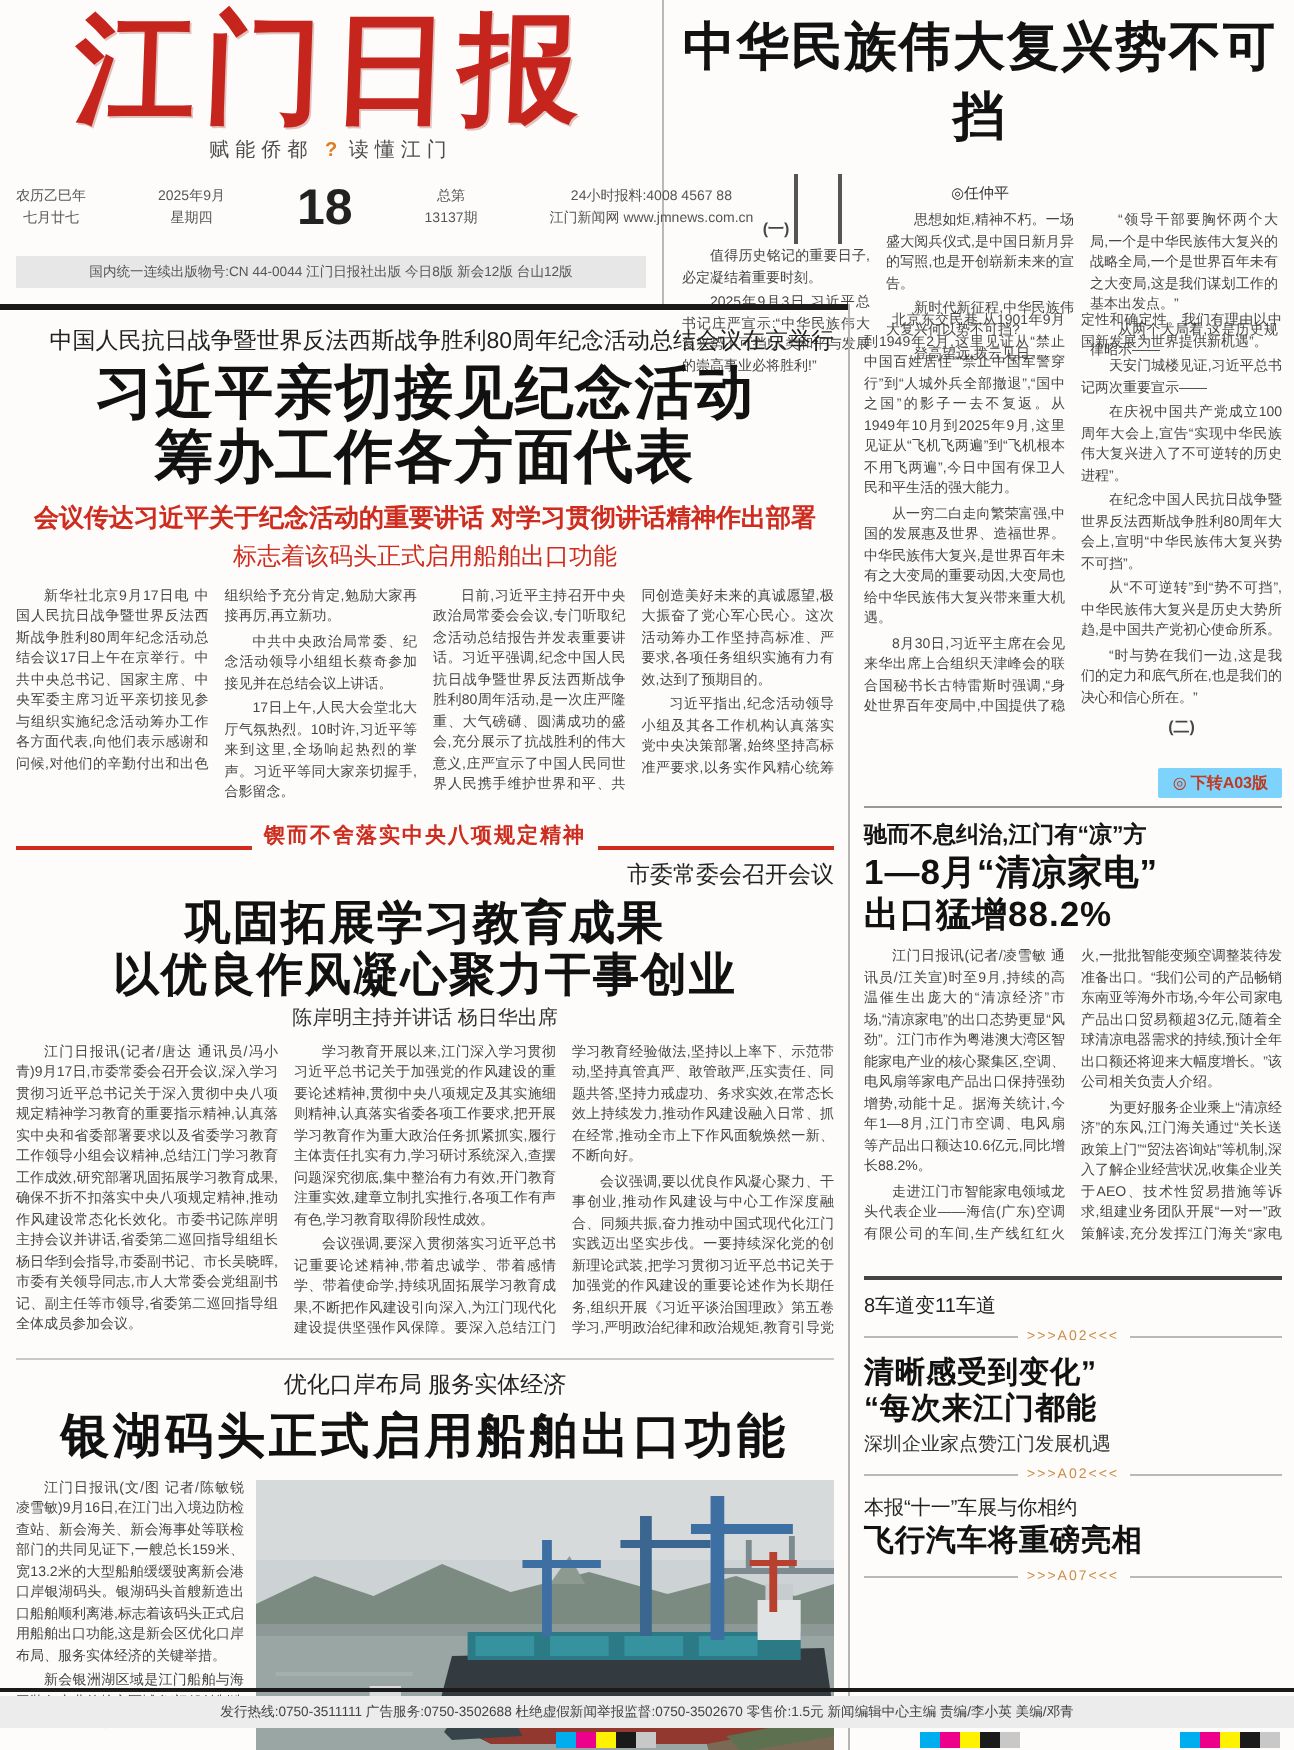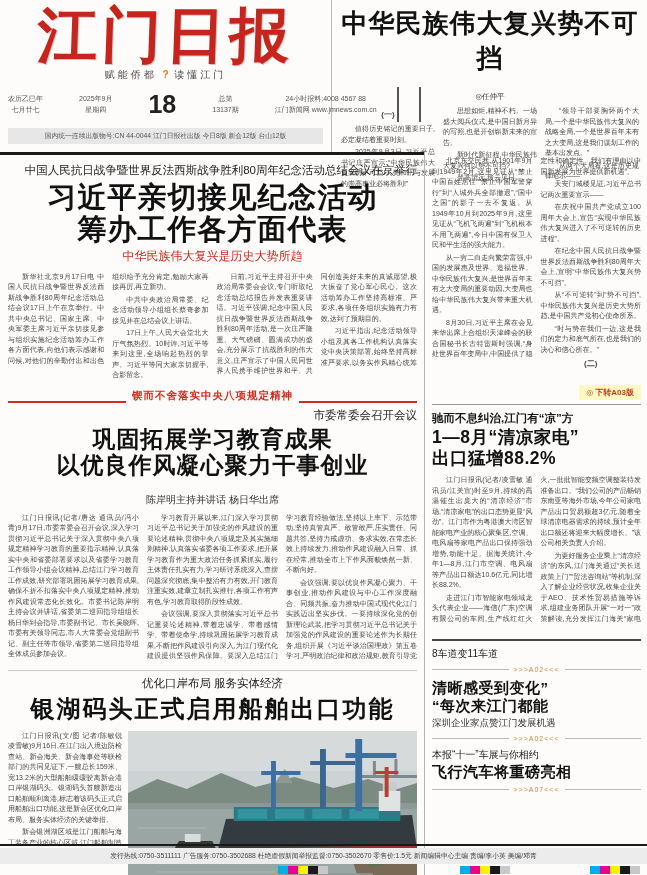--- a/index.html
+++ b/index.html
@@ -38,31 +38,31 @@
   .right-side{flex:1;box-sizing:border-box;border-left:1px solid #b5b5b5;padding:4px 6px 0 7px;}
   .kicker{text-align:right;font-size:11.5px;color:#222;margin:0 0 3px;}
   .main-headline{margin:0;text-align:center;font-weight:bold;color:#111;font-size:29px;line-height:1.12;letter-spacing:1px;}
   .red-sub1{text-align:center;color:#ce2c1e;font-size:12.5px;font-weight:bold;margin-top:5px;}
   .red-sub2{text-align:center;color:#ce2c1e;font-size:12px;margin-top:2px;}
   .body4{column-count:4;height:110px;margin-top:7px;}
   .red-banner{display:flex;align-items:flex-end;margin:7px 0 5px;}
   .red-banner .line{flex:1;height:1.5px;background:#ce2c1e;}
   .red-banner .txt{color:#ce2c1e;font-size:10.5px;font-weight:bold;padding:0 6px;letter-spacing:1px;}
   .meet-headline{margin:0;text-align:center;font-weight:bold;color:#111;font-size:23px;line-height:1.15;letter-spacing:1px;}
-  .sub-plain{text-align:center;font-size:10px;color:#333;margin-top:14px;}
+  .sub-plain{text-align:center;font-size:10px;color:#333;margin-top:1px;}
   .body3{column-count:3;height:150px;margin-top:6px;}
   .thin-rule{height:1px;background:#c9c9c9;margin:7px 0 5px;}
   .port-kicker{text-align:center;font-size:11.5px;color:#222;margin:0 0 2px;}
   .port-headline{margin:0;text-align:center;font-weight:bold;color:#111;font-size:24px;letter-spacing:2px;}
   .port-row{display:flex;margin-top:6px;gap:6px;}
   .port-text{width:114px;text-align:justify;color:#464646;}
   .port-text p{margin:0 0 2px;text-indent:2em;font-size:7px;line-height:1.5;}
   .port-photo{flex:1;}
   .photo-frame{width:100%;height:150px;display:block;}
-  .jump-badge{display:inline-block;background:#fef9c3;color:#c2391f;font-size:8px;font-weight:bold;
+  .jump-badge{display:inline-block;background:#7dd3fc;color:#c2391f;font-size:8px;font-weight:bold;
       padding:2px 7px;border-radius:1px;}
   .jump-badge .jicon{margin-right:2px;}
   .jump-row-left{text-align:center;margin-top:4px;}
   
   .lead-cont{column-count:2;height:222px;}
   .jump-row-right{text-align:right;margin:3px 0 4px;}
   .side-rule{height:1px;background:#999;margin:4px 0 6px;}
   .cool-kicker{font-size:11.5px;color:#161616;margin:2px 0 1px;font-weight:bold;}
   .cool-headline{margin:0;font-size:17.5px;font-weight:bold;color:#111;line-height:1.2;letter-spacing:.5px;}
   .cool-body{column-count:2;height:158px;margin-top:6px;}
@@ -143,21 +143,22 @@
   </div>
 
   <div class="body-band">
 
     <div class="left-main">
 
       <div>
         <div class="kicker">中国人民抗日战争暨世界反法西斯战争胜利80周年纪念活动总结会议在京举行</div>
         <h2 class="main-headline">习近平亲切接见纪念活动</h2>
         <h2 class="main-headline">筹办工作各方面代表</h2>
-        <div class="red-sub2">中华民族伟大复兴是历史大势所趋</div>
+        <div class="red-sub1">会议传达习近平关于纪念活动的重要讲话 对学习贯彻讲话精神作出部署</div>
+        <div class="red-sub2">标志着该码头正式启用船舶出口功能</div>
         <div class="cols body4">
             <p>新华社北京9月17日电 中国人民抗日战争暨世界反法西斯战争胜利80周年纪念活动总结会议17日上午在京举行。中共中央总书记、国家主席、中央军委主席习近平亲切接见参与组织实施纪念活动筹办工作各方面代表,向他们表示感谢和问候,对他们的辛勤付出和出色组织给予充分肯定,勉励大家再接再厉,再立新功。</p>
             <p>中共中央政治局常委、纪念活动领导小组组长蔡奇参加接见并在总结会议上讲话。</p>
             <p>17日上午,人民大会堂北大厅气氛热烈。10时许,习近平等来到这里,全场响起热烈的掌声。习近平等同大家亲切握手,合影留念。</p>
             <p>日前,习近平主持召开中央政治局常委会会议,专门听取纪念活动总结报告并发表重要讲话。习近平强调,纪念中国人民抗日战争暨世界反法西斯战争胜利80周年活动,是一次庄严隆重、大气磅礴、圆满成功的盛会,充分展示了抗战胜利的伟大意义,庄严宣示了中国人民同世界人民携手维护世界和平、共同创造美好未来的真诚愿望,极大振奋了党心军心民心。这次活动筹办工作坚持高标准、严要求,各项任务组织实施有力有效,达到了预期目的。</p>
             <p>习近平指出,纪念活动领导小组及其各工作机构认真落实党中央决策部署,始终坚持高标准严要求,以务实作风精心统筹推进各项工作,出色完成了党中央交办的光荣任务。</p>
           </div>
       </div>
 
       <div class="red-banner">

